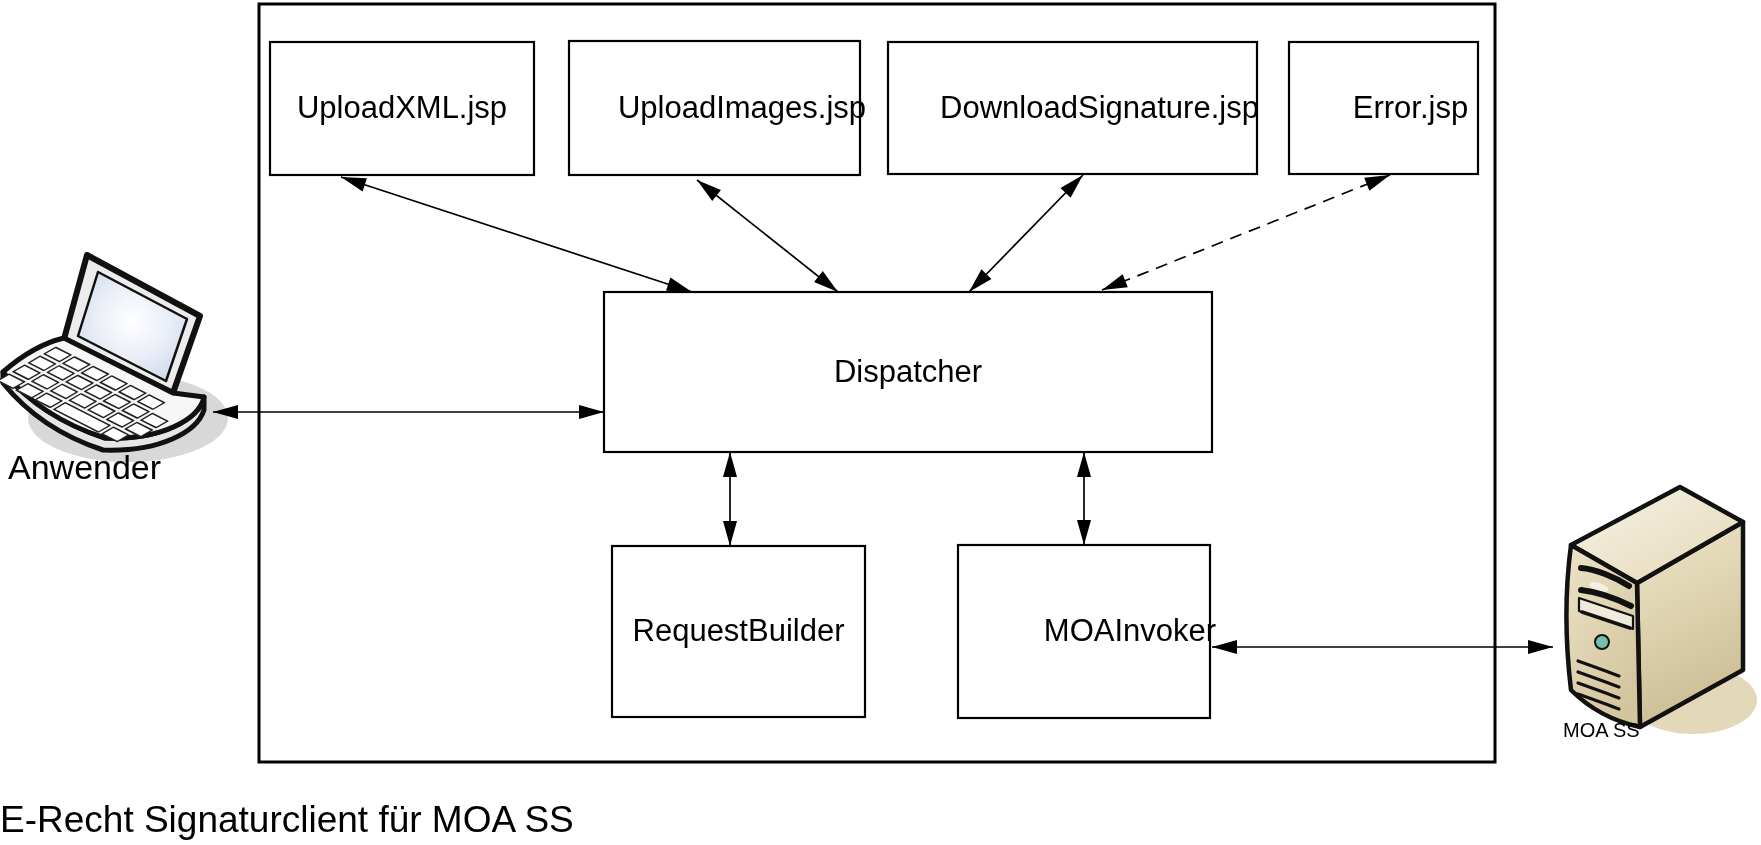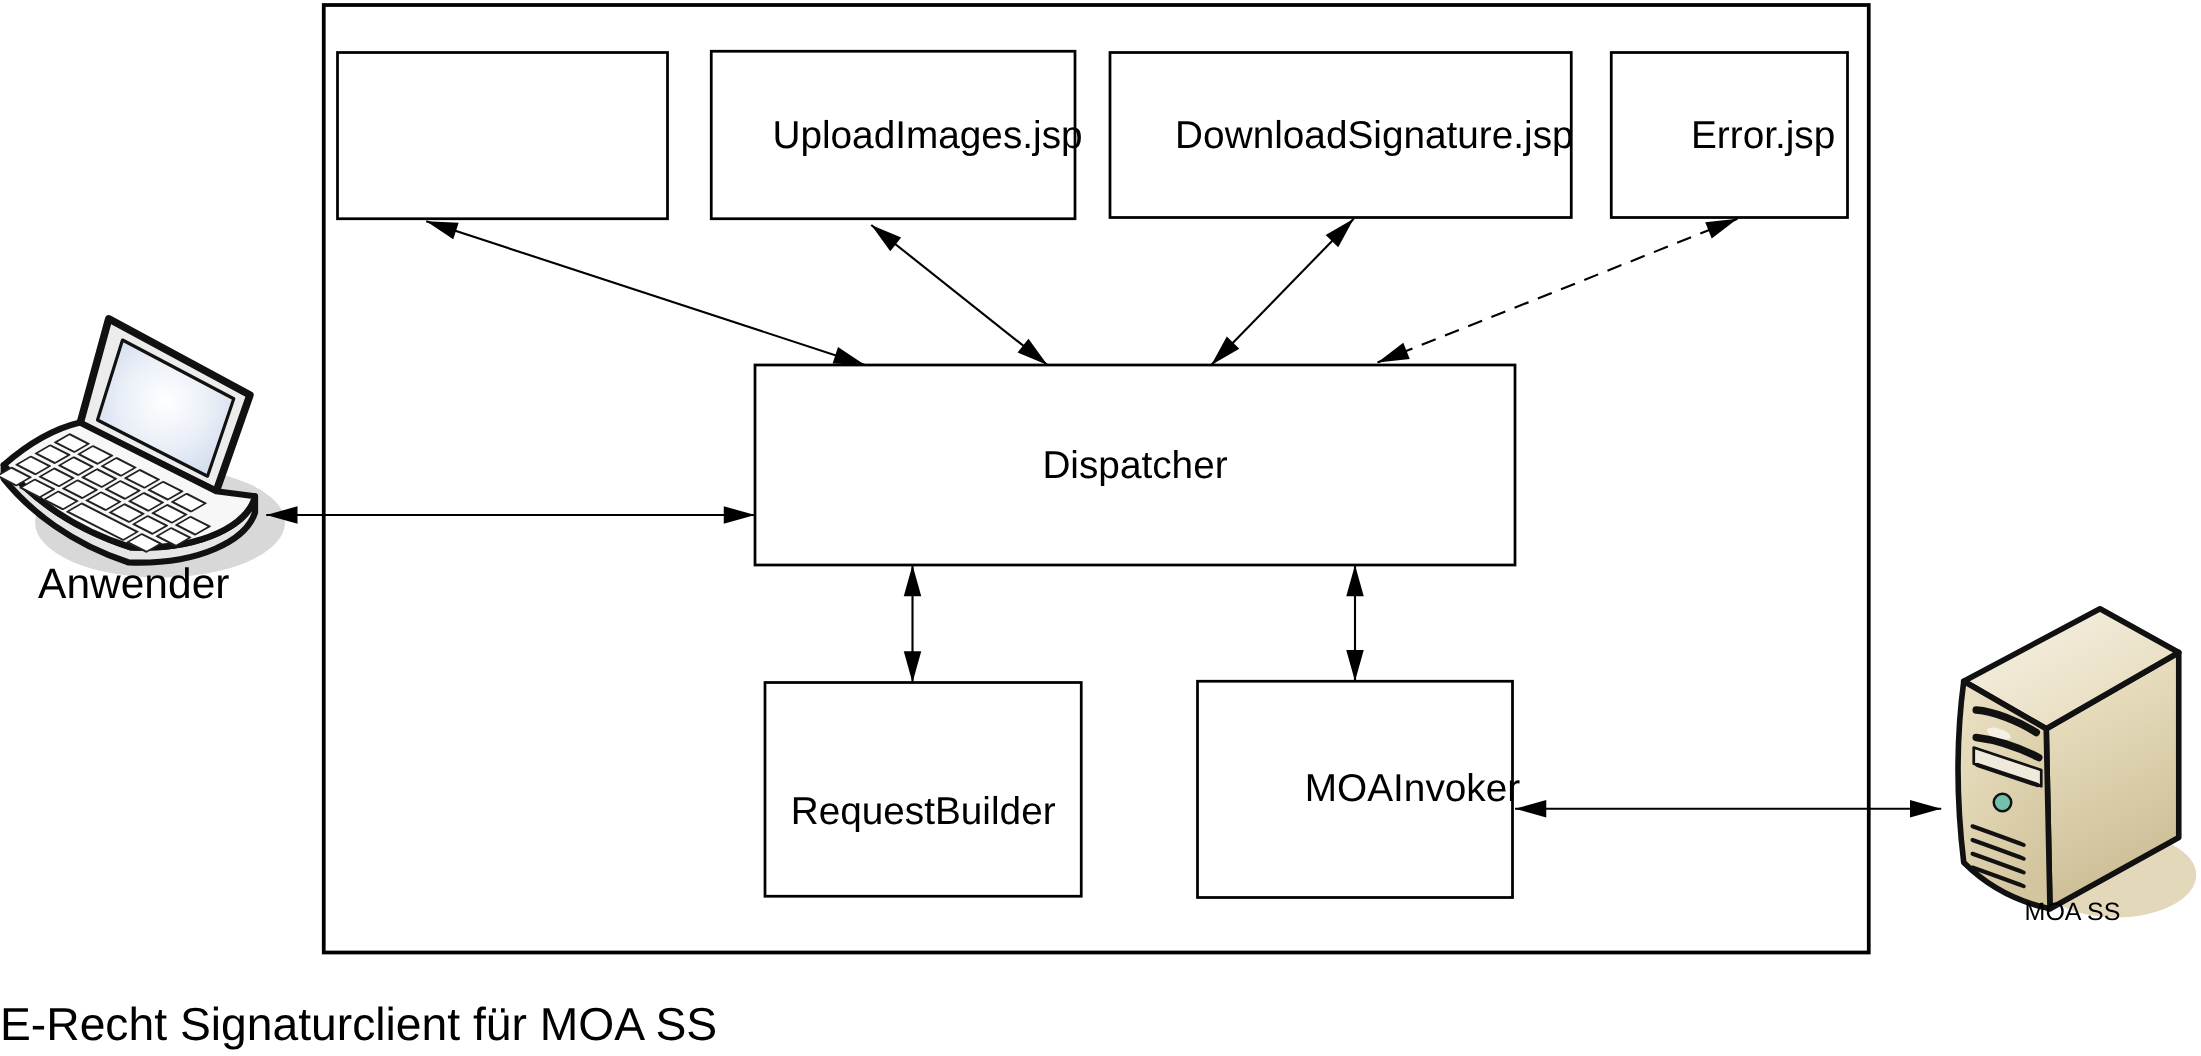--- a/index.html
+++ b/index.html
@@ -27,21 +27,20 @@
     justify-content: center;
     text-align: center;
     font-size: 31px;
     line-height: 1.1;
     color: #000;
     white-space: nowrap;
     pointer-events: none;
   }
   .actor-label {
     position: absolute;
-    text-align: center;
     color: #000;
     white-space: nowrap;
     pointer-events: none;
   }
   #label-anwender { left: 8px;  top: 448px; width: 198px; font-size: 34px; }
   #label-moass    { left: 1563px; top: 719px; width: 190px; font-size: 20px; }
   #caption {
     position: absolute;
     left: 0;
     top: 799px;
@@ -50,21 +49,21 @@
     font-size: 37px;
     color: #000;
     pointer-events: none;
   }
   
   #lbl-upload-xml          { left: 270px;  top: 42px;  width: 264px; height: 133px; }
   #lbl-upload-images       { left: 569px;  top: 41px;  width: 346px; height: 134px; }
   #lbl-download-signature  { left: 888px;  top: 42px;  width: 423px; height: 132px; }
   #lbl-error               { left: 1289px; top: 42px;  width: 189px; height: 132px; padding-left: 27px; }
   #lbl-dispatcher          { left: 604px;  top: 292px; width: 608px; height: 160px; }
-  #lbl-request-builder     { left: 612px;  top: 564px; width: 253px; height: 171px; }
+  #lbl-request-builder     { left: 612px;  top: 546px; width: 253px; height: 171px; }
   #lbl-moa-invoker         { left: 958px;  top: 545px; width: 252px; height: 173px; margin-left: 46px; }
 </style>
 </head>
 <body>
 
 <div id="stage">
 
   <svg id="diagram-svg" width="1761" height="845" viewBox="0 0 1761 845">
     <defs>
       <marker id="ah" markerUnits="userSpaceOnUse" markerWidth="30" markerHeight="18" refX="27" refY="9" orient="auto-start-reverse">
@@ -169,20 +168,21 @@
       <rect x="270" y="42" width="264" height="133"></rect>
       <rect x="569" y="41" width="291" height="134"></rect>
       <rect x="888" y="42" width="369" height="132"></rect>
       <rect x="1289" y="42" width="189" height="132"></rect>
       <rect x="604" y="292" width="608" height="160"></rect>
       <rect x="612" y="546" width="253" height="171"></rect>
       <rect x="958" y="545" width="252" height="173"></rect>
     </g>
   </svg>
 
+  <div id="lbl-upload-xml" class="node-label">UploadXML.jsp</div>
   <div id="lbl-upload-images" class="node-label">UploadImages.jsp</div>
   <div id="lbl-download-signature" class="node-label">DownloadSignature.jsp</div>
   <div id="lbl-error" class="node-label">Error.jsp</div>
   <div id="lbl-dispatcher" class="node-label">Dispatcher</div>
   <div id="lbl-request-builder" class="node-label">RequestBuilder</div>
   <div id="lbl-moa-invoker" class="node-label">MOAInvoker</div>
 
   <div id="label-anwender" class="actor-label">Anwender</div>
   <div id="label-moass" class="actor-label">MOA SS</div>
 

